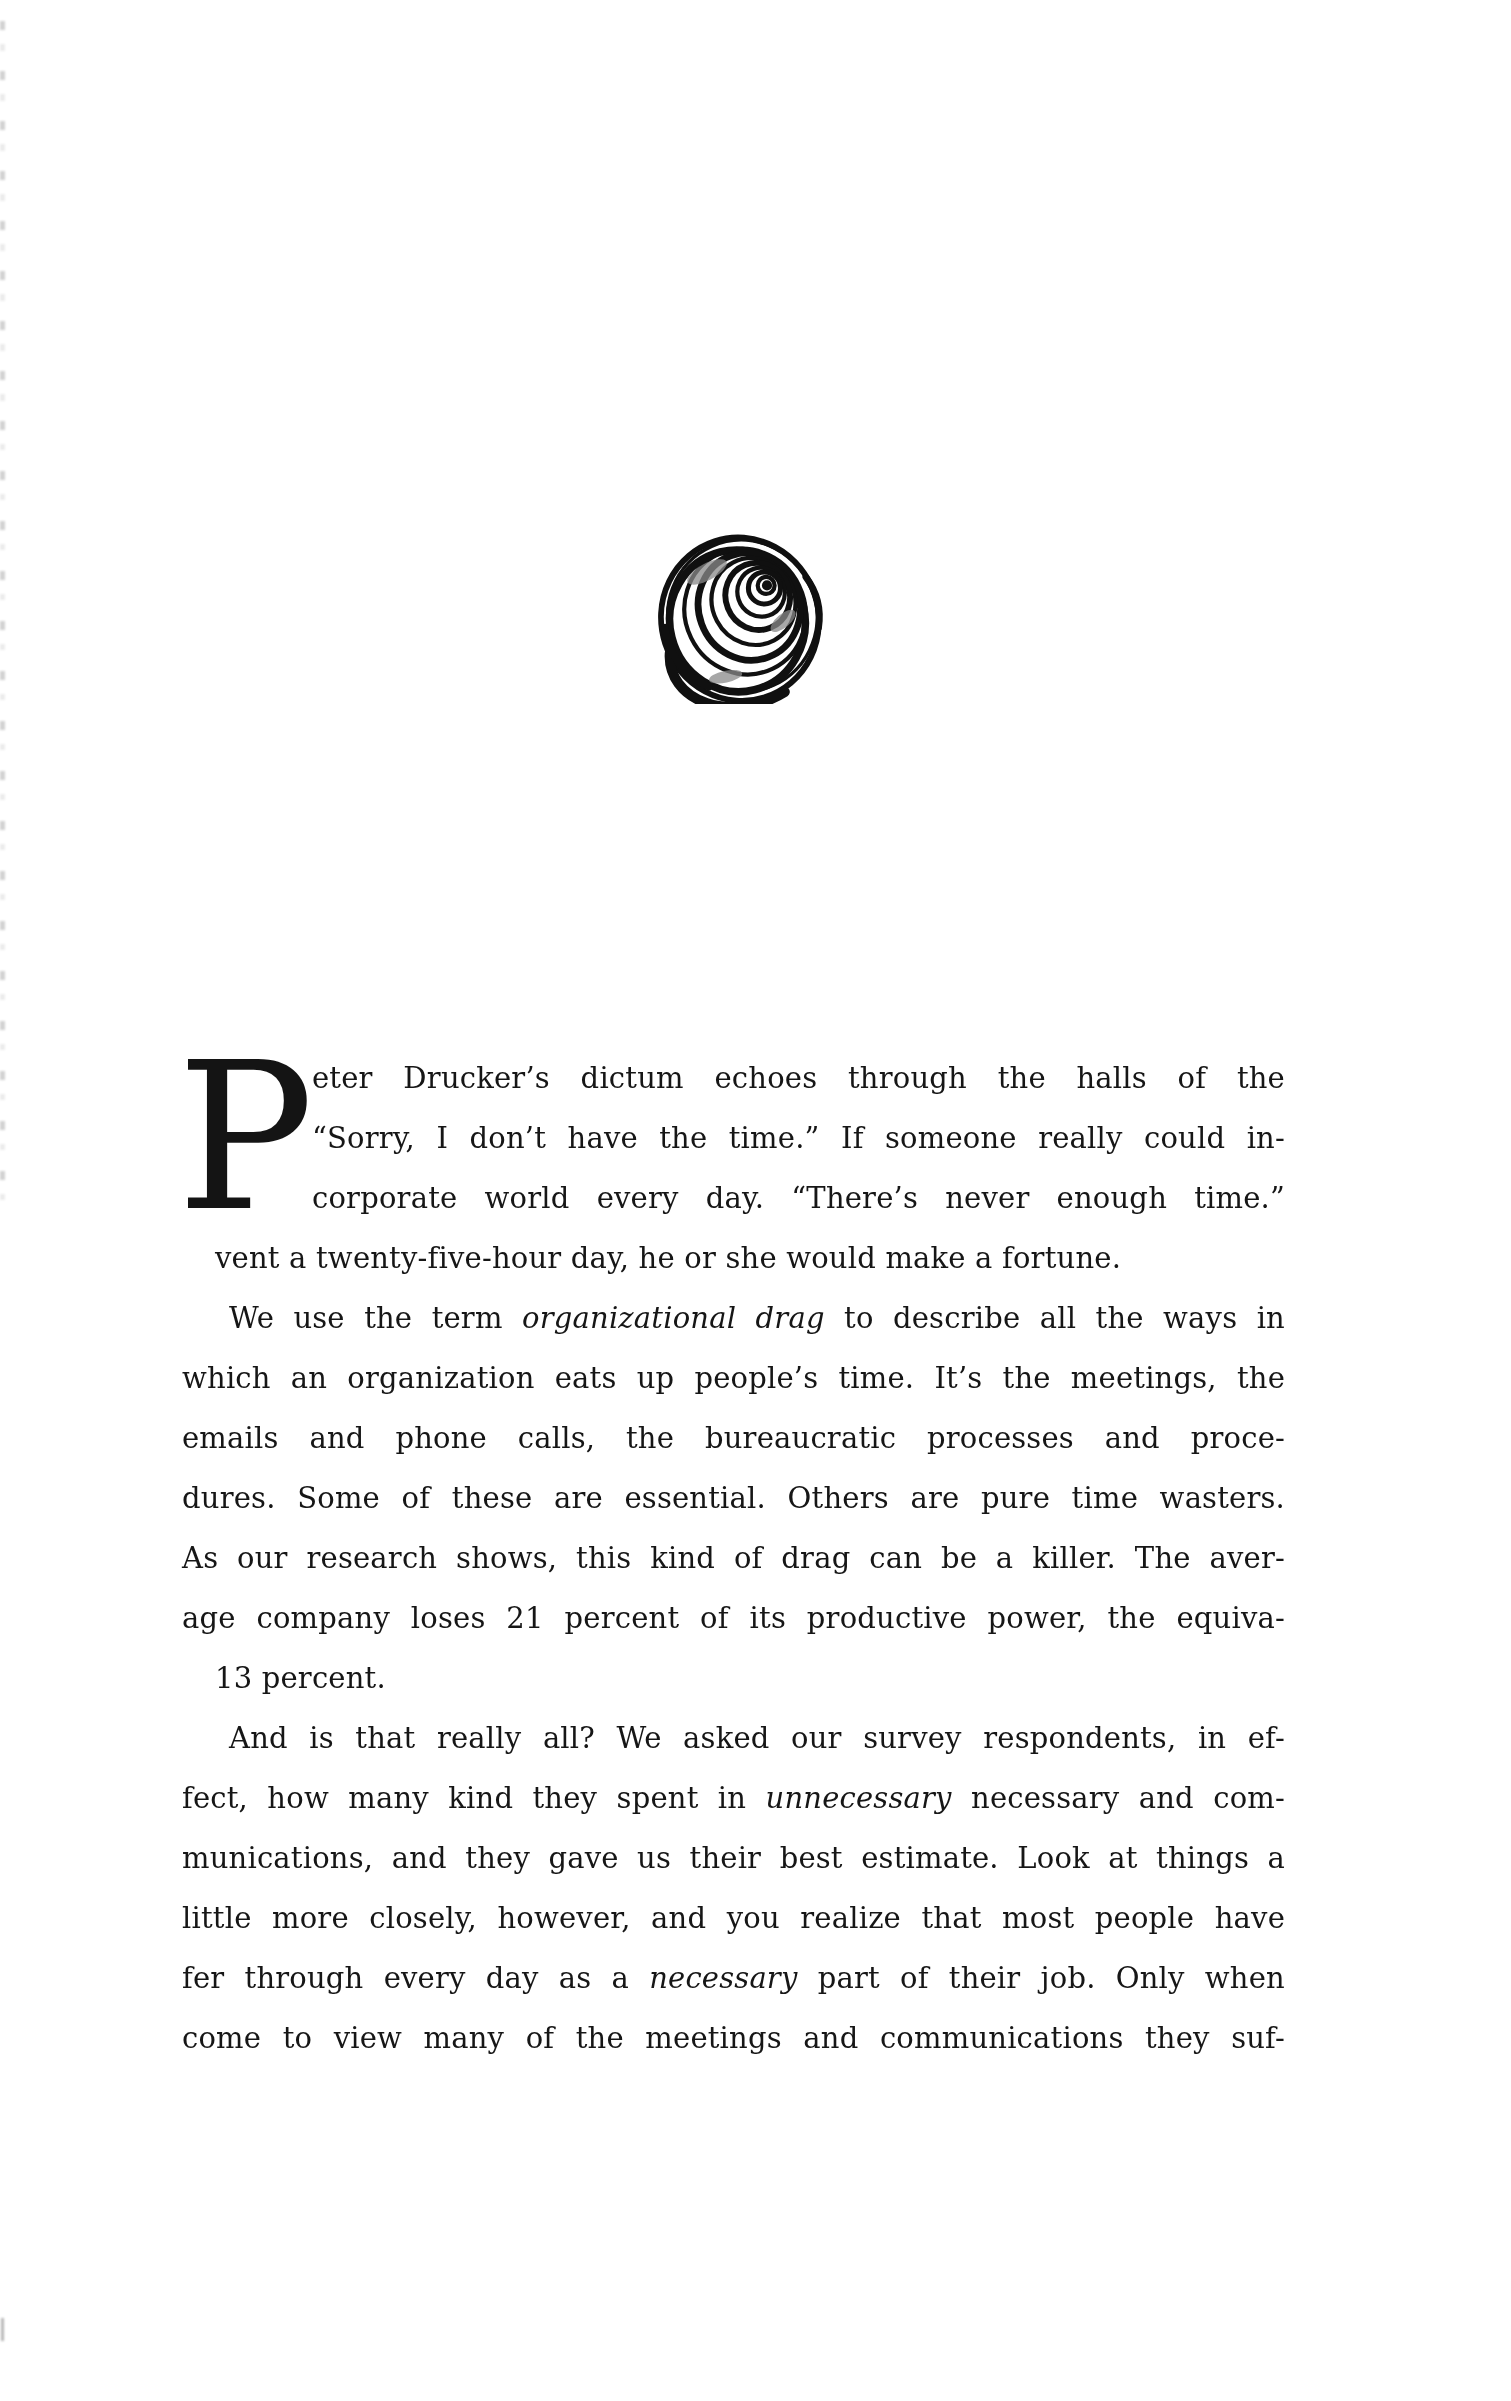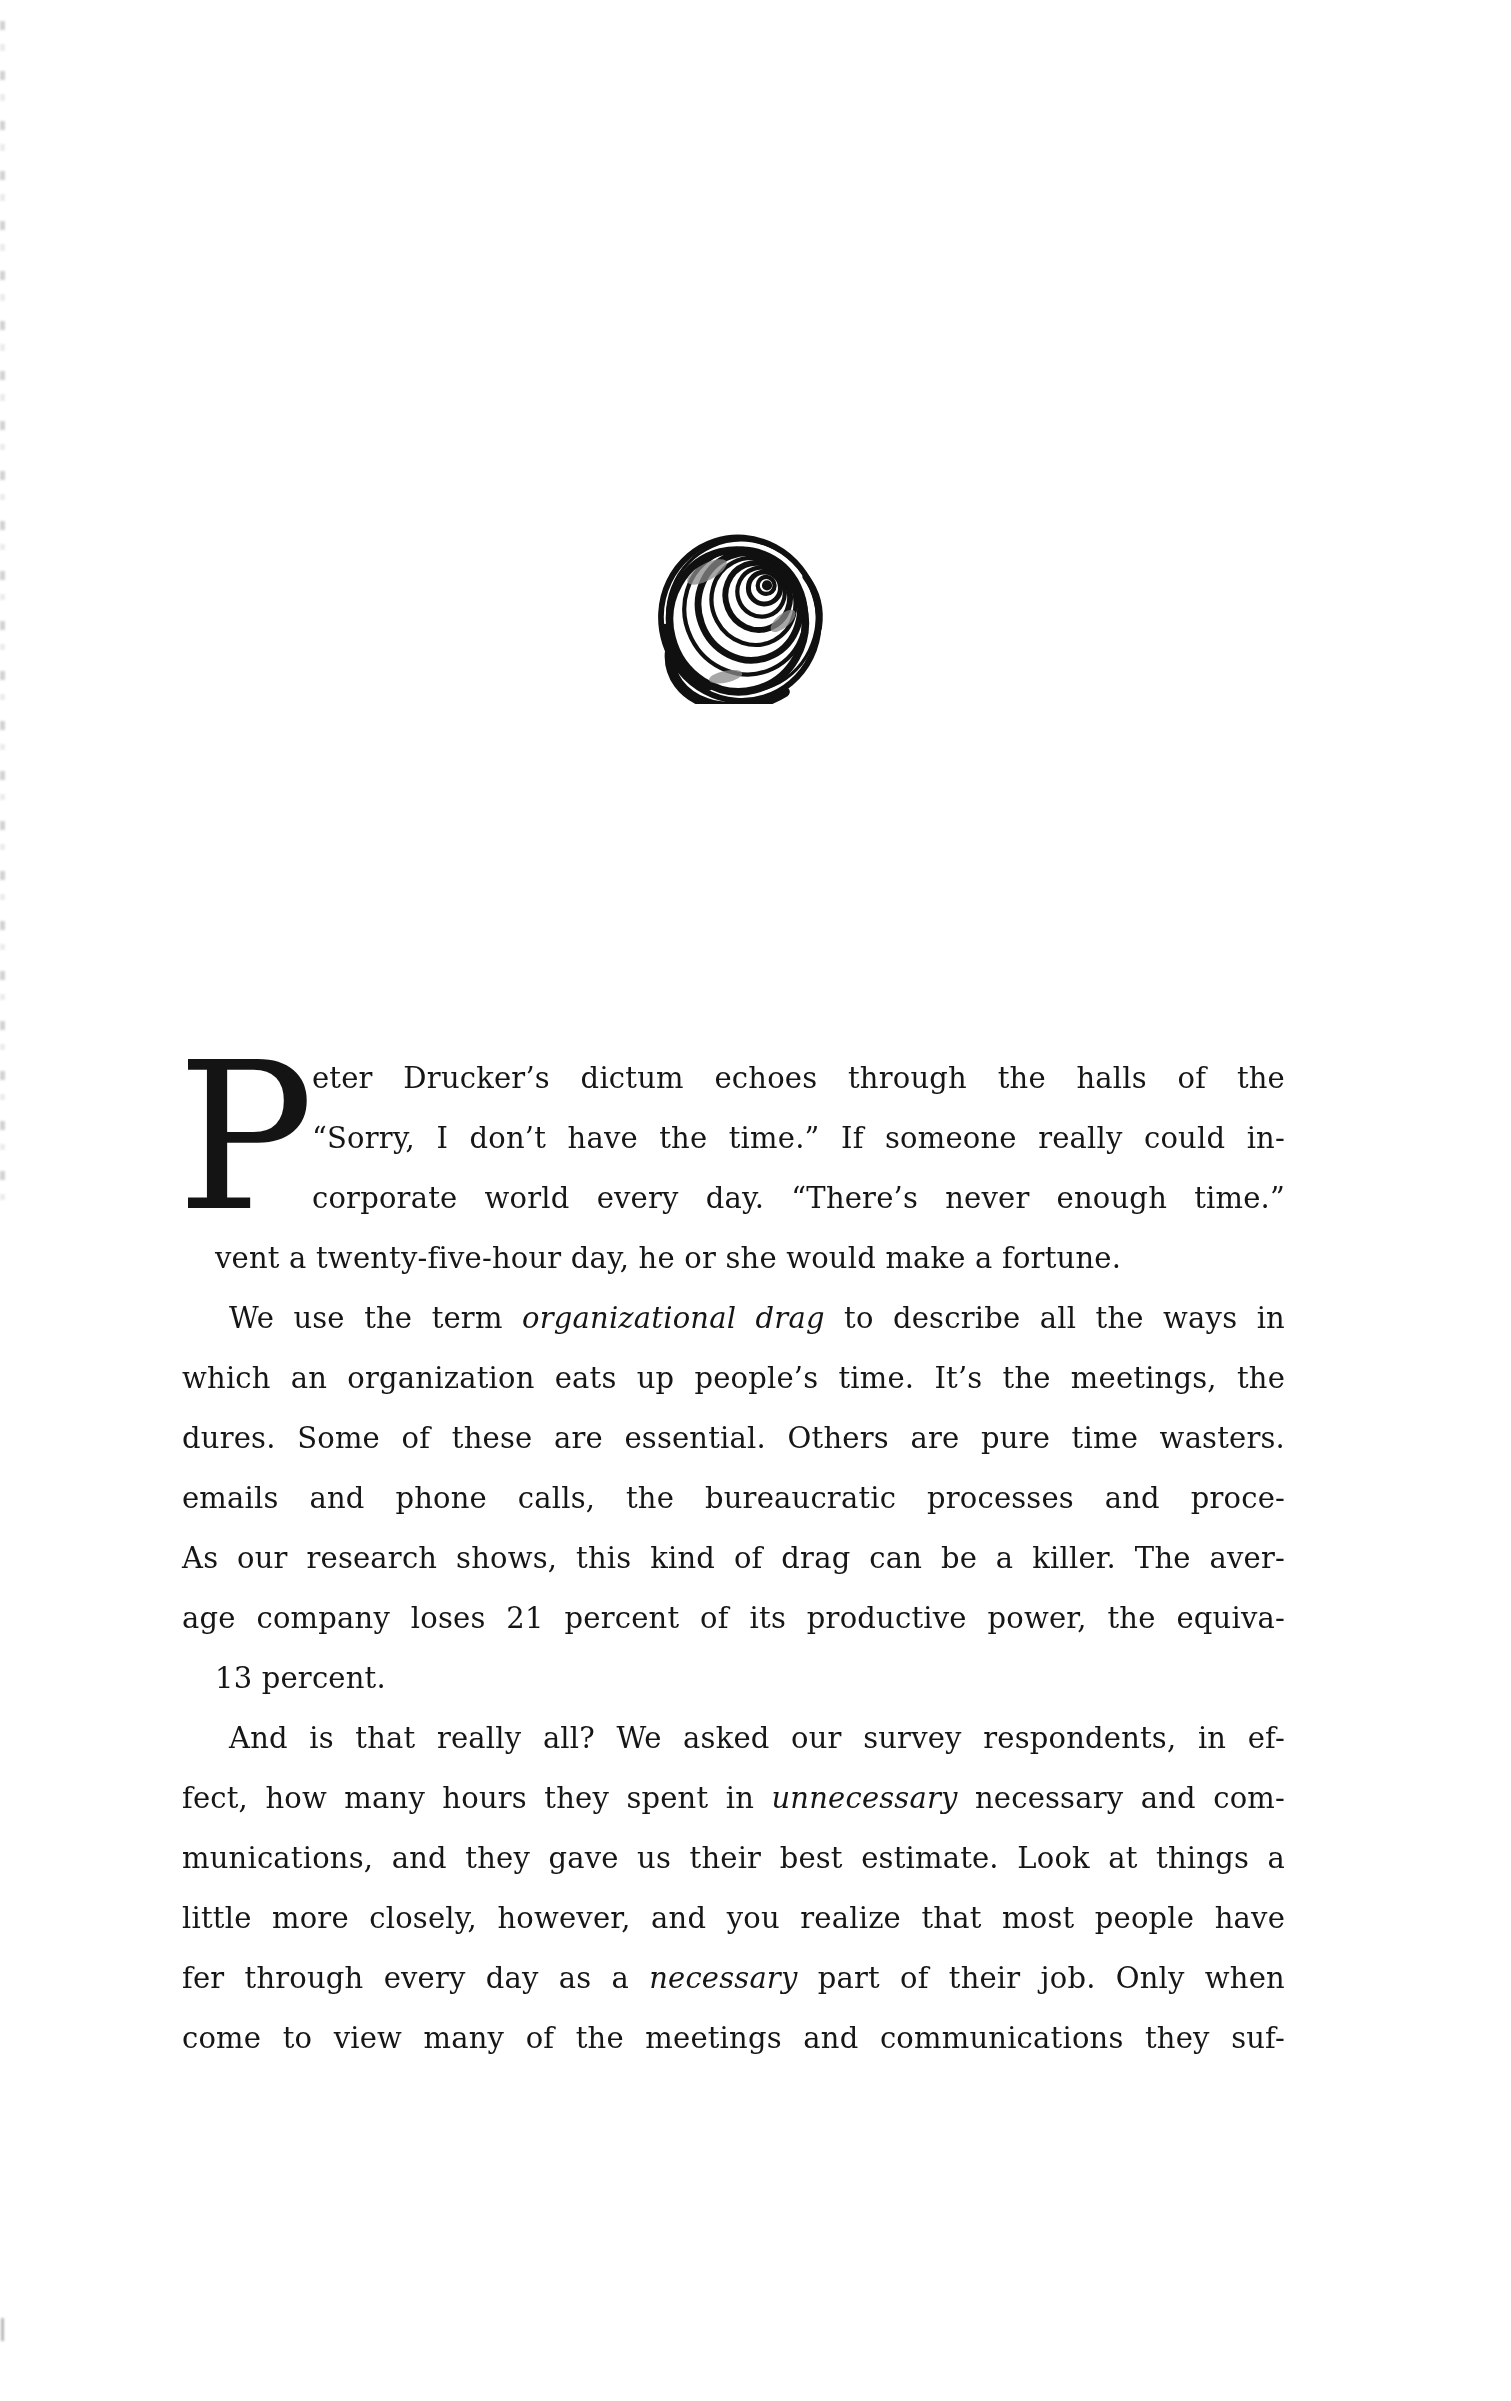--- a/index.html
+++ b/index.html
@@ -88,28 +88,28 @@
 
     <div class="dropcap">P</div>
 
     <div class="line cap-indent"><span>eter Drucker’s dictum echoes through the halls of the</span></div>
     <div class="line cap-indent"><span>“Sorry, I don’t have the time.” If someone really could in-</span></div>
     <div class="line cap-indent"><span>corporate world every day. “There’s never enough time.”</span></div>
     <div class="line last"><span>vent a twenty-five-hour day, he or she would make a fortune.</span></div>
 
     <div class="line para-indent"><span>We use the term </span><i>organizational drag</i><span> to describe all the ways in</span></div>
     <div class="line"><span>which an organization eats up people’s time. It’s the meetings, the</span></div>
+    <div class="line"><span>emails and phone calls, the bureaucratic processes and proce-</span></div>
     <div class="line"><span>dures. Some of these are essential. Others are pure time wasters.</span></div>
-    <div class="line"><span>emails and phone calls, the bureaucratic processes and proce-</span></div>
     <div class="line"><span>As our research shows, this kind of drag can be a killer. The aver-</span></div>
     <div class="line"><span>age company loses 21 percent of its productive power, the equiva-</span></div>
     <div class="line last"><span>13 percent.</span></div>
 
     <div class="line para-indent"><span>And is that really all? We asked our survey respondents, in ef-</span></div>
-    <div class="line"><span>fect, how many hours they spent in </span><i>unnecessary</i><span> necessary and com-</span></div>
+    <div class="line"><span>fect, how many kind they spent in </span><i>unnecessary</i><span> necessary and com-</span></div>
     <div class="line"><span>munications, and they gave us their best estimate. Look at things a</span></div>
     <div class="line"><span>little more closely, however, and you realize that most people have</span></div>
     <div class="line"><span>fer through every day as a </span><i>necessary</i><span> part of their job. Only when</span></div>
     <div class="line"><span>come to view many of the meetings and communications they suf-</span></div>
 
   </div>
 </div>
 
 
 </body></html>

